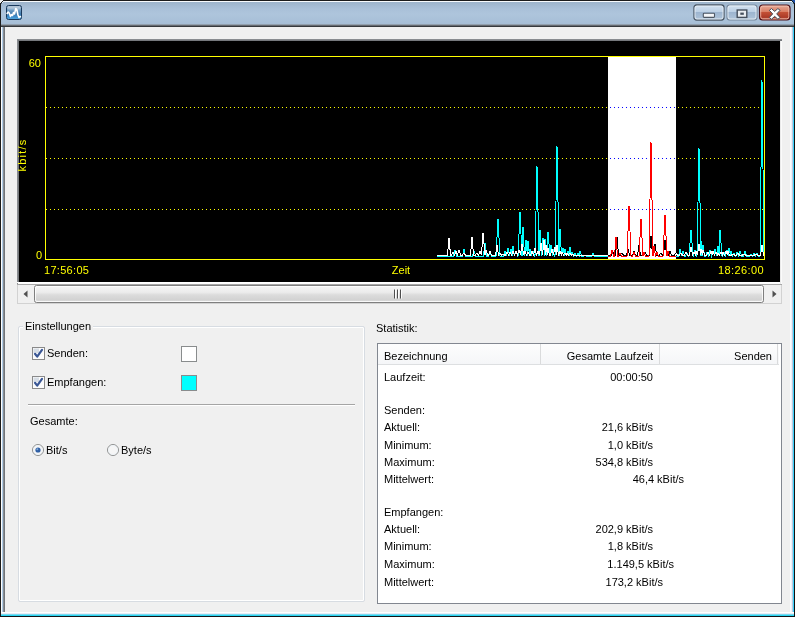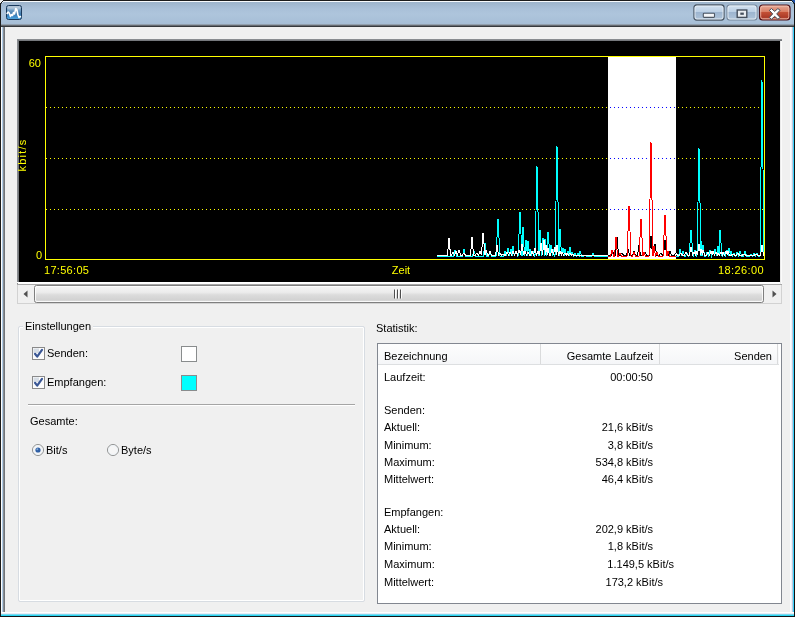--- a/index.html
+++ b/index.html
@@ -254,25 +254,25 @@
 <div class="hsep" style="left:777px"></div>
 <div class="srow" style="top:348px">Bezeichnung</div>
 <div class="sval" style="left:553px;top:348px">Gesamte Laufzeit</div>
 <div class="sval" style="left:672px;top:348px">Senden</div>
 <div class="srow" style="top:369px">Laufzeit:</div>
 <div class="sval" style="left:553px;top:369px">00:00:50</div>
 <div class="srow" style="top:402px">Senden:</div>
 <div class="srow" style="top:419px">Aktuell:</div>
 <div class="sval" style="left:553px;top:419px">21,6 kBit/s</div>
 <div class="srow" style="top:437px">Minimum:</div>
-<div class="sval" style="left:553px;top:437px">3,8 kBit/s</div>
+<div class="sval" style="left:553px;top:437px">1,0 kBit/s</div>
 <div class="srow" style="top:454px">Maximum:</div>
 <div class="sval" style="left:553px;top:454px">534,8 kBit/s</div>
 <div class="srow" style="top:471px">Mittelwert:</div>
-<div class="sval" style="left:553px;top:471px">46,4 kBit/s</div>
+<div class="sval" style="left:584px;top:471px">46,4 kBit/s</div>
 <div class="srow" style="top:504px">Empfangen:</div>
 <div class="srow" style="top:521px">Aktuell:</div>
 <div class="sval" style="left:553px;top:521px">202,9 kBit/s</div>
 <div class="srow" style="top:538px">Minimum:</div>
 <div class="sval" style="left:553px;top:538px">1,8 kBit/s</div>
 <div class="srow" style="top:556px">Maximum:</div>
 <div class="sval" style="left:574px;top:556px">1.149,5 kBit/s</div>
 <div class="srow" style="top:574px">Mittelwert:</div>
 <div class="sval" style="left:563px;top:574px">173,2 kBit/s</div>
 

